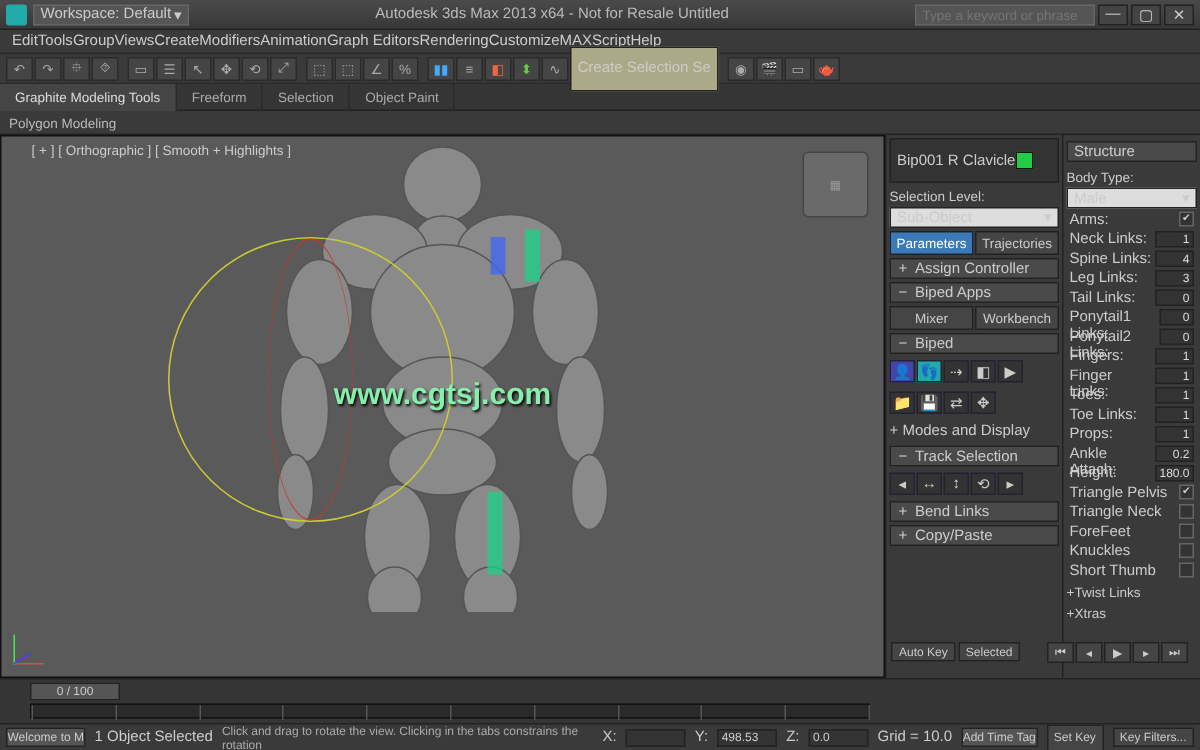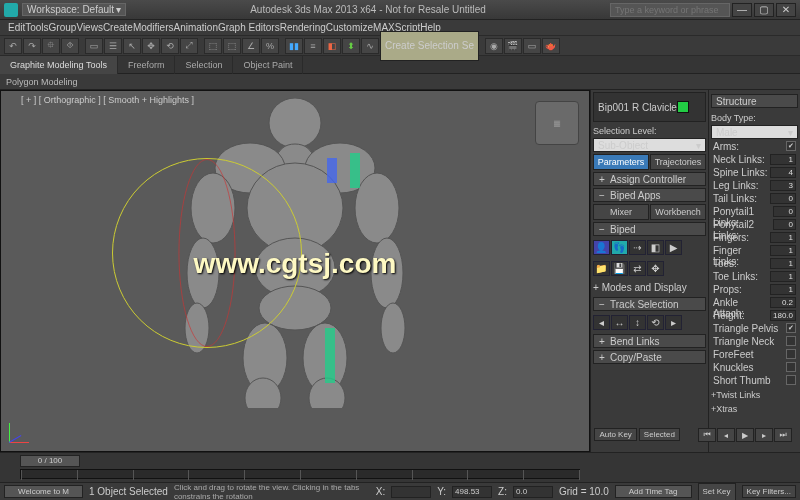--- a/index.html
+++ b/index.html
@@ -29,21 +29,21 @@
 .vp-label{position:absolute;top:4px;left:20px;font-size:9px;color:#ccc}
 .model{position:absolute;left:50%;top:45%;transform:translate(-50%,-50%);width:280px;height:310px}
 .model svg{width:100%;height:100%}
 .gizmo{position:absolute;right:10px;top:10px;width:44px;height:44px;background:#6a6a6a;border-radius:4px;border:1px solid #444;display:flex;align-items:center;justify-content:center;font-size:8px;color:#999}
 .rotategiz{position:absolute;left:35%;top:45%;transform:translate(-50%,-50%);width:190px;height:190px;border:1px solid #cc3;border-radius:50%}
 .rotategiz::before{content:"";position:absolute;inset:0;border:1px solid #c33;border-radius:50%;transform:scaleX(.3)}
 .axes{position:absolute;bottom:8px;left:8px;width:30px;height:30px}
 .axes .x{position:absolute;bottom:0;left:0;width:20px;height:1px;background:#e44;transform-origin:left}
 .axes .y{position:absolute;bottom:0;left:0;width:1px;height:20px;background:#4e4}
 .axes .z{position:absolute;bottom:0;left:0;width:14px;height:1px;background:#44e;transform:rotate(-30deg);transform-origin:left}
-.watermark{position:absolute;left:50%;top:48%;transform:translate(-50%,-50%);font-size:28px;font-weight:bold;color:#fef9c3;text-shadow:1px 1px 2px #000;white-space:nowrap}
+.watermark{position:absolute;left:50%;top:48%;transform:translate(-50%,-50%);font-size:20px;font-weight:bold;color:#86efac;text-shadow:1px 1px 2px #000;white-space:nowrap}
 .panel-right{width:210px;background:#3a3a3a;display:flex}
 .cmdpanel{flex:1;background:#3a3a3a;border-left:1px solid #222;padding:2px}
 .cmdpanel .name{height:30px;background:#333;border:1px solid #222;padding:0 4px;display:flex;align-items:center;font-size:9px;margin-bottom:2px}
 .swatch{width:12px;height:12px;background:#2c4;border:1px solid #111;float:right}
 .subtitle{font-size:9px;color:#ccc;padding:2px 0}
 .combo{height:14px;background:#ddd;color:#000;border:1px solid #222;padding:0 4px;display:flex;align-items:center;justify-content:space-between;font-size:9px;margin-bottom:2px}
 .btnrow{display:flex;gap:1px;margin-bottom:2px}
 .pbtn{flex:1;height:16px;background:#454545;border:1px solid #222;display:flex;align-items:center;justify-content:center;font-size:9px}
 .pbtn.active{background:#3a7ab8;color:#fff}
 .rollhead{height:14px;background:#4a4a4a;border:1px solid #222;display:flex;align-items:center;padding:0 4px;font-size:9px;margin:2px 0}
@@ -57,21 +57,21 @@
 .structpanel .rollhead{margin-bottom:3px}
 .srow{display:flex;align-items:flex-start;justify-content:space-between;height:13px;font-size:8px;padding:0 2px}
 .srow .spin{width:26px;height:11px;background:#333;border:1px solid #222;padding:0 2px;text-align:right;font-size:8px;color:#ddd}
 .srow .chk{width:10px;height:10px;background:#333;border:1px solid #666}
 .srow .chk.on::after{content:"✔";font-size:7px;color:#ccc;display:block;text-align:center;line-height:8px}
 .timeline{height:30px;background:#353535;border-top:1px solid #222;position:relative}
 .timeline .slider{position:absolute;left:20px;top:2px;width:60px;height:12px;background:#555;border:1px solid #222;font-size:8px;text-align:center}
 .timeline .ruler{position:absolute;left:20px;right:220px;top:16px;height:10px;background:#2a2a2a;border:1px solid #111}
 .timeline .ruler .tick{position:absolute;top:0;height:10px;width:1px;background:#555}
 .status{height:18px;background:#3a3a3a;border-top:1px solid #222;display:flex;align-items:center;padding:0 4px;gap:6px;font-size:9px}
-.status .box{background:#555;border:1px solid #222;padding:1px 13px;font-size:8px}
+.status .box{background:#555;border:1px solid #222;padding:1px 0;font-size:8px}
 .status .info{color:#aaa;font-size:8px;flex:1}
 .status .coord{width:40px;height:12px;background:#333;border:1px solid #222;font-size:8px;text-align:left;padding:0 2px}
 .playbtns{position:absolute;right:8px;top:428px;display:flex;gap:1px}
 .playbtns .pb{width:18px;height:14px;background:#454545;border:1px solid #222;font-size:8px;display:flex;align-items:center;justify-content:center}
 .autokey{position:absolute;right:120px;top:428px;display:flex;gap:2px;align-items:center}
 .autokey .kb{height:13px;background:#454545;border:1px solid #222;padding:0 4px;font-size:8px;display:flex;align-items:center}
 </style>
 </head>
 <body>
 

